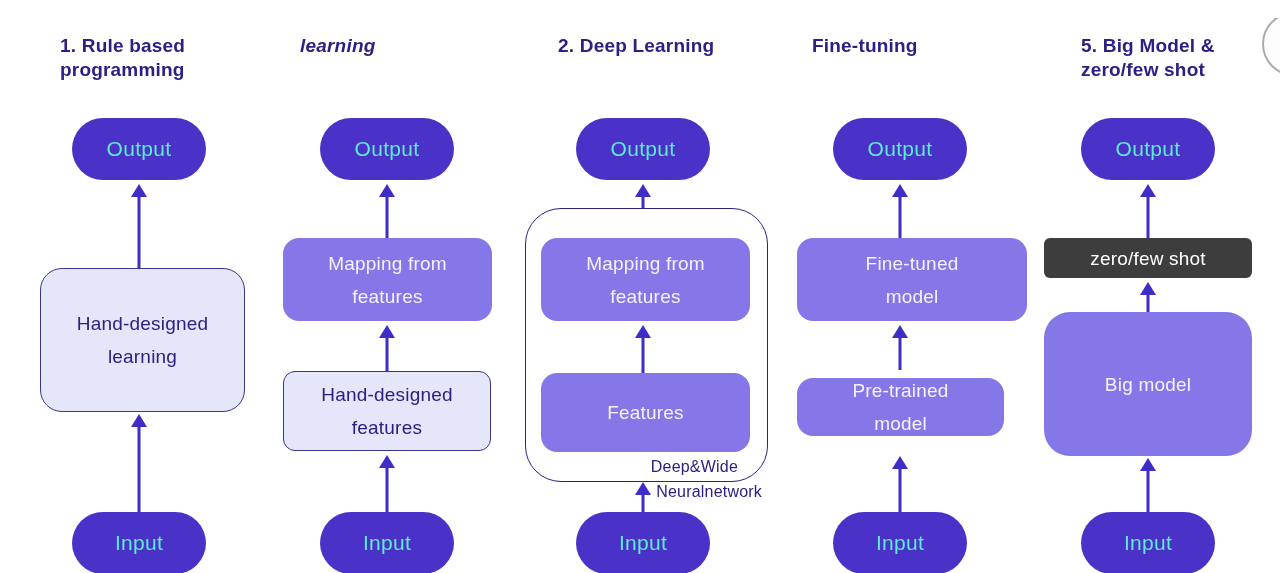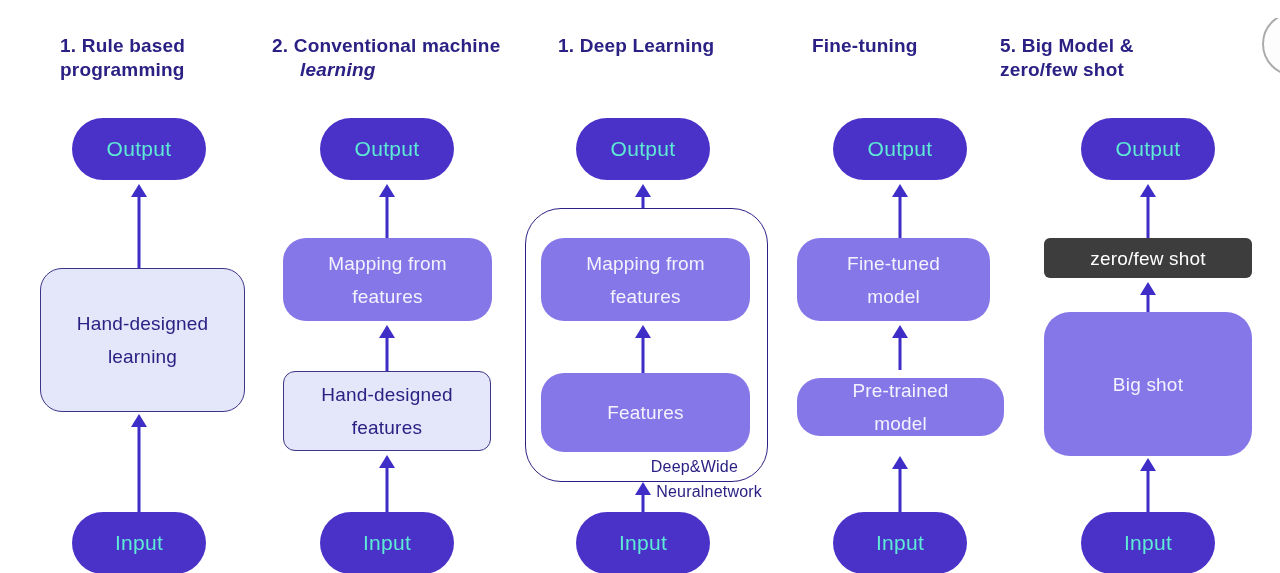--- a/index.html
+++ b/index.html
@@ -18,21 +18,21 @@
     position:absolute;width:134px;height:62px;border-radius:31px;
     background:var(--pill,#4a32c9);color:#5eead4;
     display:flex;align-items:center;justify-content:center;
     font-size:21px;letter-spacing:.3px;
   }
   .box{
     position:absolute;display:flex;flex-direction:column;
     align-items:center;justify-content:center;text-align:center;
     font-size:19px;line-height:33px;letter-spacing:.2px;
   }
-  .pbox{background:var(--purple-box,#8677e9);color:#f4f2fd;border-radius:23px;}
+  .pbox{background:var(--purple-box,#8677e9);color:#f4f2fd;border-radius:16px;}
   .lbox{
     background:var(--light-box-bg,#e4e6f9);color:var(--title-text,#2b2184);
     border:1.5px solid var(--light-box-border,#3c3588);border-radius:12px;text-align:center;
   }
   .dbox{background:var(--dark-box,#3d3d3d);color:#fff;border-radius:6px;}
   .container-box{
     position:absolute;border:1.5px solid var(--title-text,#2b2184);
     border-radius:36px;background:transparent;
   }
   .ctr-label{
@@ -73,41 +73,40 @@
     <div class="box lbox" style="left:40px;top:250px;width:203px;height:142px;border-radius:22px">
       <div>Hand-designed</div>
       <div>learning</div>
     </div>
     <div class="arrow" style="left:130px;top:396px;height:98px"></div>
     <div class="pill" style="left:72px;top:494px">Input</div>
   </div>
 
   <div>
     <div class="title" style="left:272px;top:16px">
-      <div>2. Conventional machine</div>
       <div class="indent">learning</div>
     </div>
     <div class="pill" style="left:320px;top:100px">Output</div>
     <div class="arrow" style="left:378px;top:166px;height:54px"></div>
     <div class="box pbox" style="left:283px;top:220px;width:209px;height:83px">
       <div>Mapping from</div>
       <div>features</div>
     </div>
     <div class="arrow" style="left:378px;top:307px;height:46px"></div>
     <div class="box lbox" style="left:283px;top:353px;width:206px;height:78px">
       <div>Hand-designed</div>
       <div>features</div>
     </div>
     <div class="arrow" style="left:378px;top:437px;height:57px"></div>
     <div class="pill" style="left:320px;top:494px">Input</div>
   </div>
 
   <div>
     <div class="title" style="left:558px;top:16px">
-      <div>1. Deep Learning</div>
+      <div>2. Deep Learning</div>
     </div>
     <div class="pill" style="left:576px;top:100px">Output</div>
     <div class="arrow" style="left:634px;top:166px;height:24px"></div>
     <div class="container-box" style="left:525px;top:190px;width:241px;height:272px"></div>
     <div class="box pbox" style="left:541px;top:220px;width:209px;height:83px">
       <div>Mapping from</div>
       <div>features</div>
     </div>
     <div class="arrow" style="left:634px;top:307px;height:48px"></div>
     <div class="box pbox" style="left:541px;top:355px;width:209px;height:79px">
@@ -118,46 +117,46 @@
     <div class="arrow" style="left:634px;top:464px;height:30px"></div>
     <div class="pill" style="left:576px;top:494px">Input</div>
   </div>
 
   <div>
     <div class="title" style="left:812px;top:16px">
       <div>Fine-tuning</div>
     </div>
     <div class="pill" style="left:833px;top:100px">Output</div>
     <div class="arrow" style="left:891px;top:166px;height:54px"></div>
-    <div class="box pbox" style="left:797px;top:220px;width:193px;height:83px">
+    <div class="box pbox" style="left:797px;top:220px;width:230px;height:83px">
       <div>Fine-tuned</div>
       <div>model</div>
     </div>
     <div class="arrow" style="left:891px;top:307px;height:45px"></div>
     <div class="box pbox" style="left:797px;top:360px;width:207px;height:58px">
       <div>Pre-trained</div>
       <div>model</div>
     </div>
     <div class="arrow" style="left:891px;top:438px;height:56px"></div>
     <div class="pill" style="left:833px;top:494px">Input</div>
   </div>
 
   <div>
-    <div class="title" style="left:1000px;top:16px">
+    <div class="title" style="left:1081px;top:16px">
       <div>5. Big Model &amp;</div>
       <div>zero/few shot</div>
     </div>
     <div class="pill" style="left:1081px;top:100px">Output</div>
     <div class="arrow" style="left:1139px;top:166px;height:54px"></div>
     <div class="box dbox" style="left:1044px;top:220px;width:208px;height:40px">
       <div>zero/few shot</div>
     </div>
     <div class="arrow" style="left:1139px;top:264px;height:30px"></div>
     <div class="box pbox" style="left:1044px;top:294px;width:208px;height:144px;border-radius:26px">
-      <div>Big shot</div>
+      <div>Big model</div>
     </div>
     <div class="arrow" style="left:1139px;top:440px;height:54px"></div>
     <div class="pill" style="left:1081px;top:494px">Input</div>
   </div>
 
   <div class="divider"></div>
   <div class="partial-circle"></div>
 </div>
 
 </body></html>

